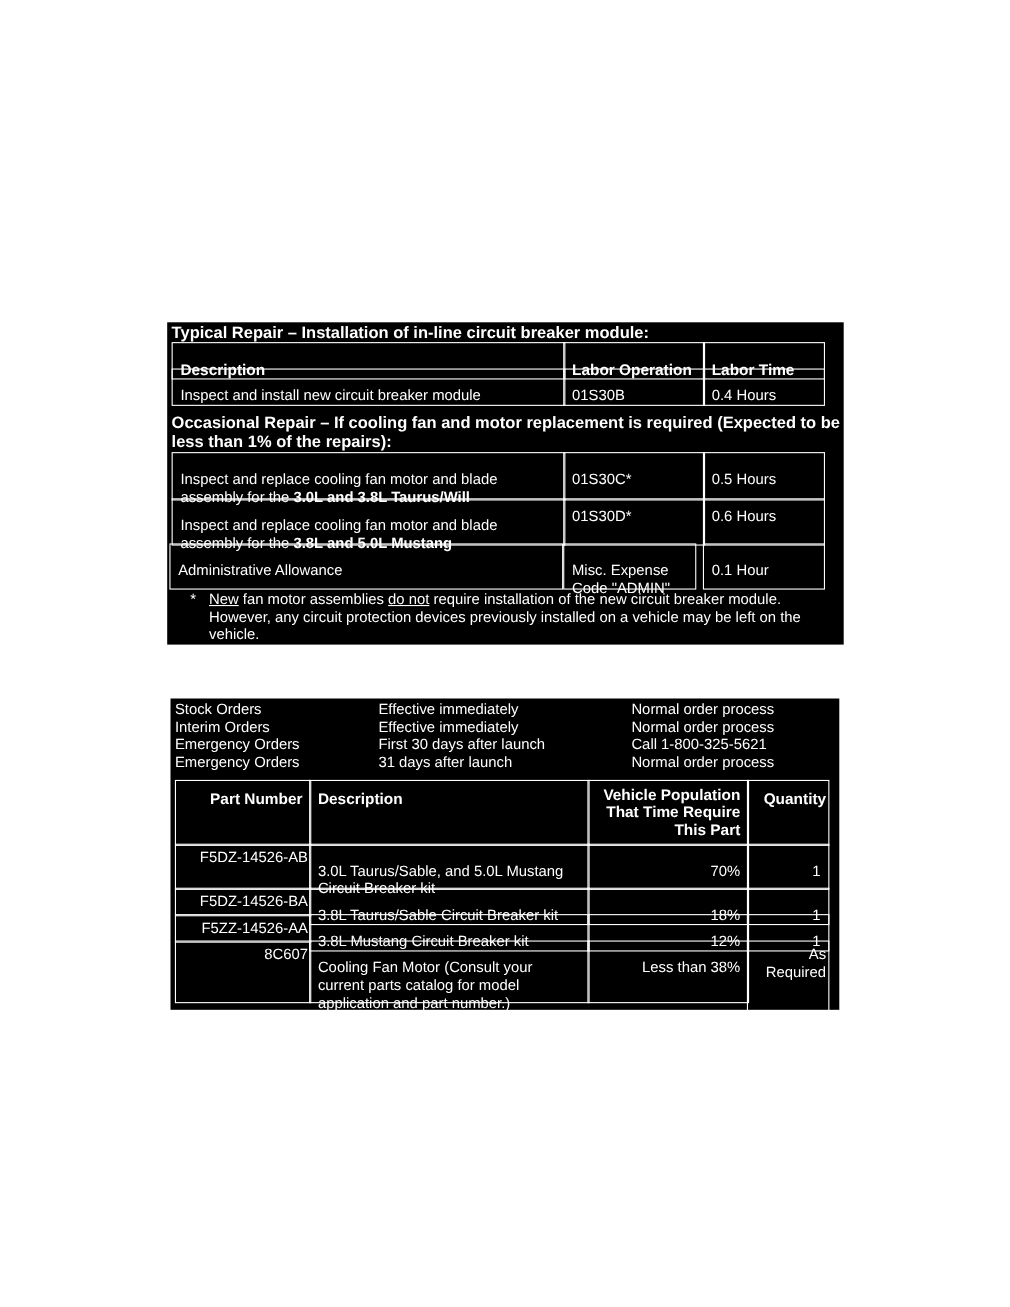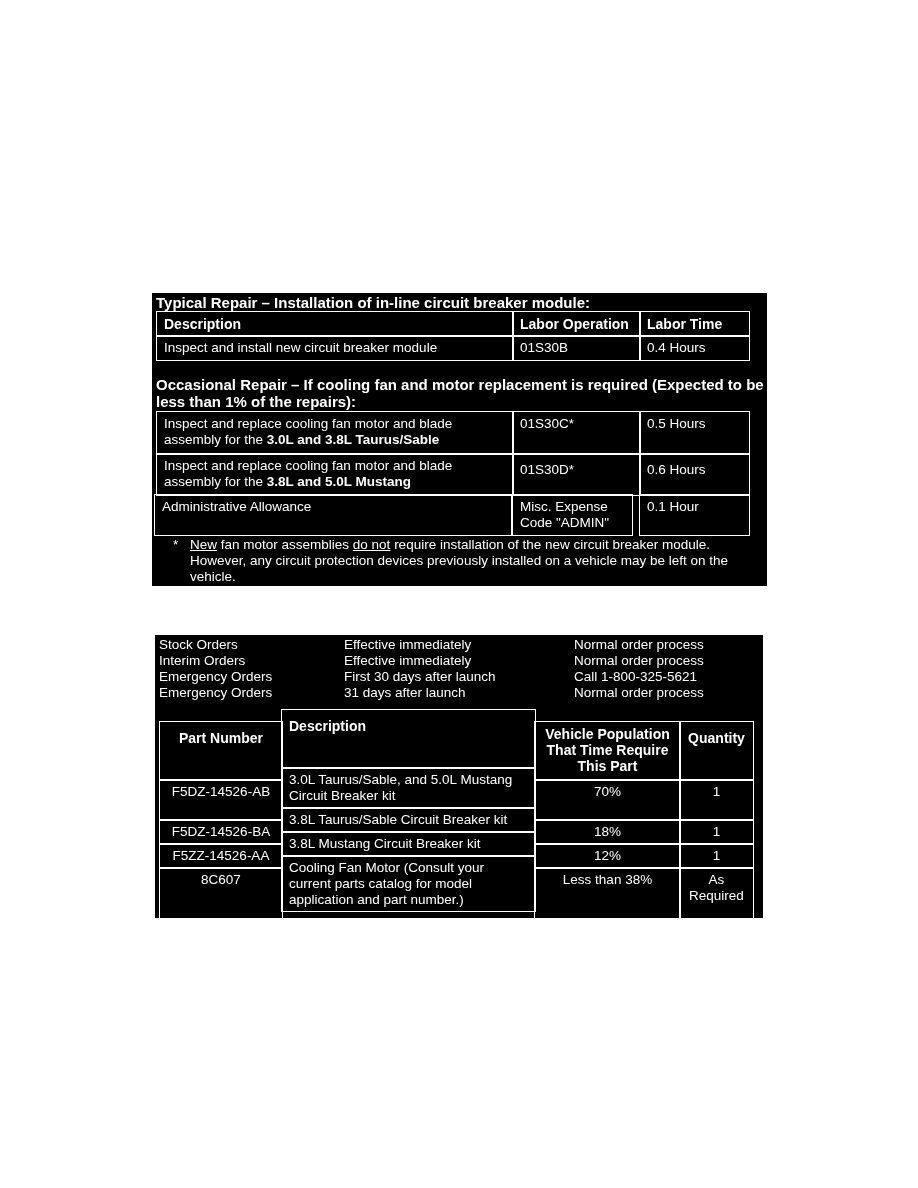--- a/index.html
+++ b/index.html
@@ -4,25 +4,25 @@
 <style>
   html, body { margin:0; padding:0; background:#ffffff; }
   body { width:918px; height:1188px; position:relative; overflow:hidden;
          font-family:"Liberation Sans", sans-serif; color:#ffffff; }
   .panel { position:absolute; background:#000000; }
   #panel1 { left:152px; top:293px; width:615px; height:293px; }
   #panel2 { left:155px; top:635px; width:608px; height:283px; }
 
   .abs { position:absolute; }
   .title { font-weight:bold; font-size:15px; line-height:17px; white-space:nowrap; }
-  .cell { position:absolute; border:1.5px solid #ffffff; box-sizing:border-box; font-size:13.5px; line-height:16px; padding:4px 7px; }
+  .cell { position:absolute; border:1.5px solid #ffffff; box-sizing:border-box; font-size:13.5px; line-height:16px; padding:16px 7px; }
   .hdr { font-weight:bold; font-size:14px; }
   .b { font-weight:bold; }
   .u { text-decoration:underline; }
-  .center { text-align:center;margin-top:12px; }
+  .center { text-align:right; }
   .txt { font-size:13.5px; line-height:16px; white-space:nowrap; }
   .foot { font-size:13.5px; line-height:16px; }
 </style>
 </head>
 <body>
 
 <div id="panel1" class="panel">
   <div class="abs title" style="left:4px; top:1px;">Typical Repair – Installation of in-line circuit breaker module:</div>
 
   <div>
@@ -34,21 +34,21 @@
     <div class="cell" style="left:360px; top:42px; width:129px; height:26px;">01S30B</div>
     <div class="cell" style="left:487px; top:42px; width:111px; height:26px;">0.4 Hours</div>
   </div>
 
   <div class="abs title" style="left:4px; top:83px;">Occasional Repair – If cooling fan and motor replacement is required (Expected to be</div>
   <div class="abs title" style="left:4px; top:100px;">less than 1% of the repairs):</div>
 
   <div>
     <div class="cell" style="left:4px; top:118px; width:358px; height:44px;">
       <div>Inspect and replace cooling fan motor and blade</div>
-      <div><span>assembly for the </span><span class="b">3.0L and 3.8L Taurus/Sable</span></div>
+      <div><span>assembly for the </span><span class="b">3.0L and 3.8L Taurus/Will</span></div>
     </div>
     <div class="cell" style="left:360px; top:118px; width:129px; height:44px;">01S30C*</div>
     <div class="cell" style="left:487px; top:118px; width:111px; height:44px;">0.5 Hours</div>
 
     <div class="cell" style="left:4px; top:160px; width:358px; height:43px;">
       <div>Inspect and replace cooling fan motor and blade</div>
       <div><span>assembly for the </span><span class="b">3.8L and 5.0L Mustang</span></div>
     </div>
     <div class="cell" style="left:360px; top:160px; width:129px; height:43px; padding-top:8px;">01S30D*</div>
     <div class="cell" style="left:487px; top:160px; width:111px; height:43px; padding-top:8px;">0.6 Hours</div>

